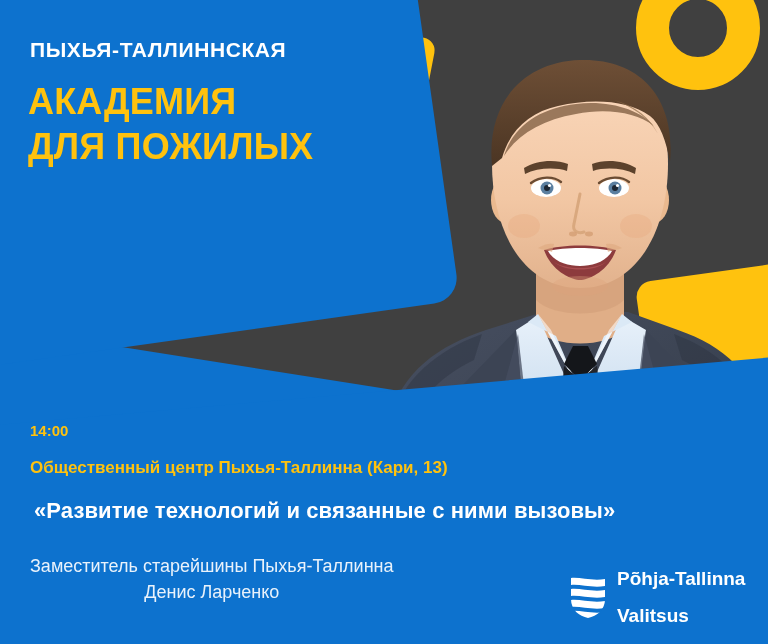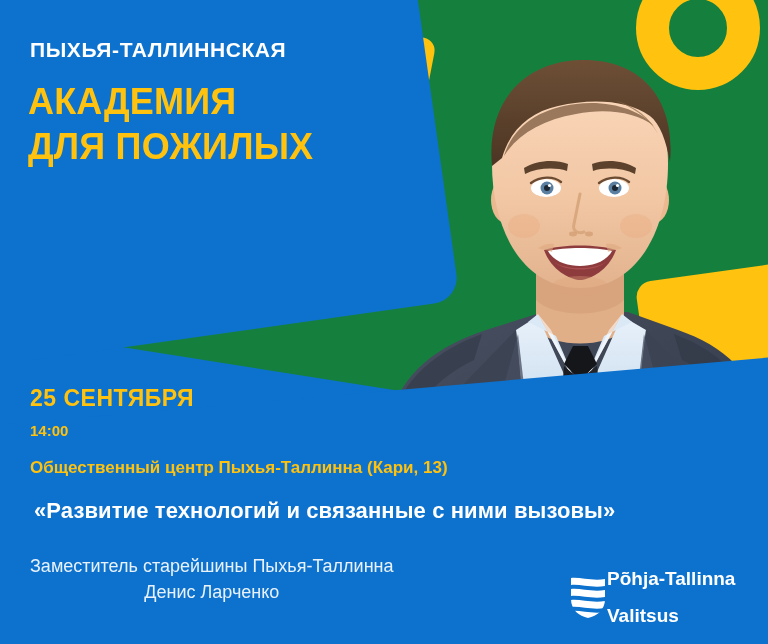--- a/index.html
+++ b/index.html
@@ -5,21 +5,21 @@
   html, body {
     margin: 0;
     padding: 0;
     background: #ffffff;
   }
   #poster {
     position: relative;
     width: 768px;
     height: 644px;
     overflow: hidden;
-    background: #15803d;
+    background: #404040;
     font-family: "Liberation Sans", "DejaVu Sans", sans-serif;
     -webkit-font-smoothing: antialiased;
   }
 
   
   .layer { position: absolute; }
 
   
   #yellow-ring {
     top: -34px;
@@ -188,21 +188,21 @@
     text-align: center;
   }
 
   
   #logo {
     position: absolute;
     left: 570px;
     top: 568px;
     display: flex;
     align-items: center;
-    gap: 1px;
+    gap: 11px;
   }
   #logo-shield { width: 36px; height: 44px; display: block; }
   #logo-text {
     color: #ffffff;
     line-height: 1.12;
     font-weight: bold;
   }
   #logo-line1 { font-size: 19px; display: block; }
   #logo-line2 { font-size: 19px; display: block; margin-top: 16px; }
 </style>
@@ -320,21 +320,20 @@
     </svg>
   </div>
 
   <div class="layer" id="blue-bottom"></div>
   <div class="layer" id="blue-bottom-fill"></div>
 
   <div id="kicker">ПЫХЬЯ-ТАЛЛИННСКАЯ</div>
   <div id="title">АКАДЕМИЯ
 ДЛЯ ПОЖИЛЫХ</div>
 
-  <div id="date">25 СЕНТЯБРЯ</div>
   <div id="time">14:00</div>
   <div id="venue">Общественный центр Пыхья-Таллинна (Кари, 13)</div>
 
   <div id="quote">«Развитие технологий и связанные с ними вызовы»</div>
   <div id="speaker">Заместитель старейшины Пыхья-Таллинна
 Денис Ларченко</div>
 
   <div id="logo">
     <span>
       <svg id="logo-shield" viewBox="0 0 36 44" xmlns="http://www.w3.org/2000/svg">

